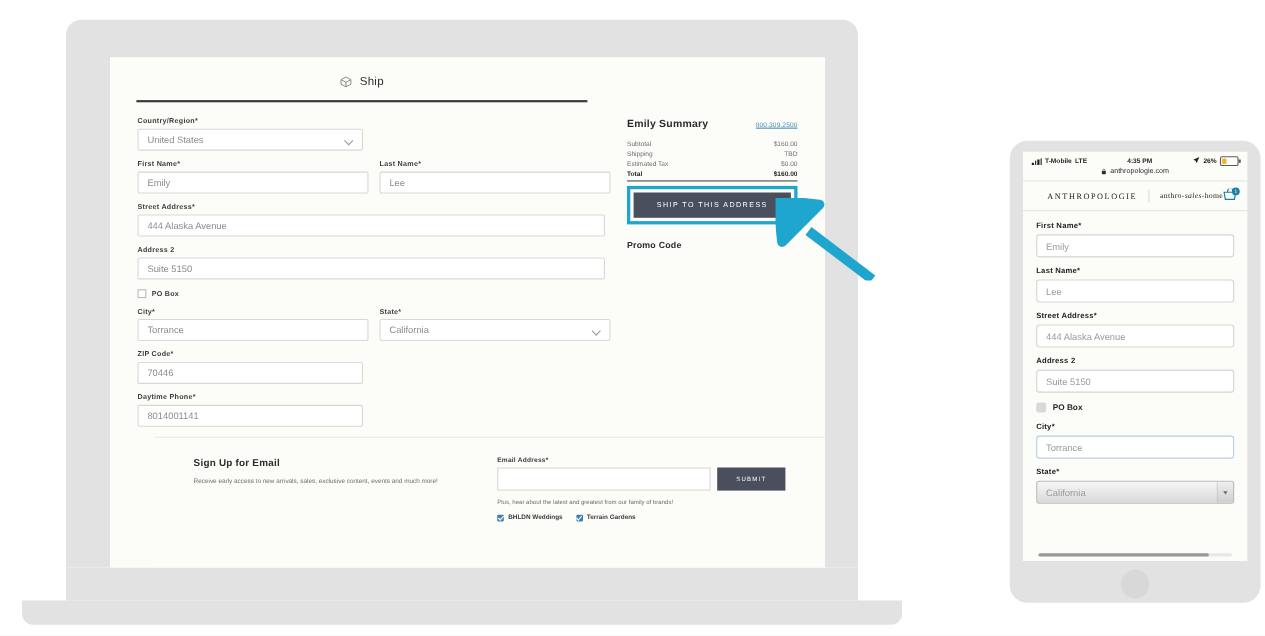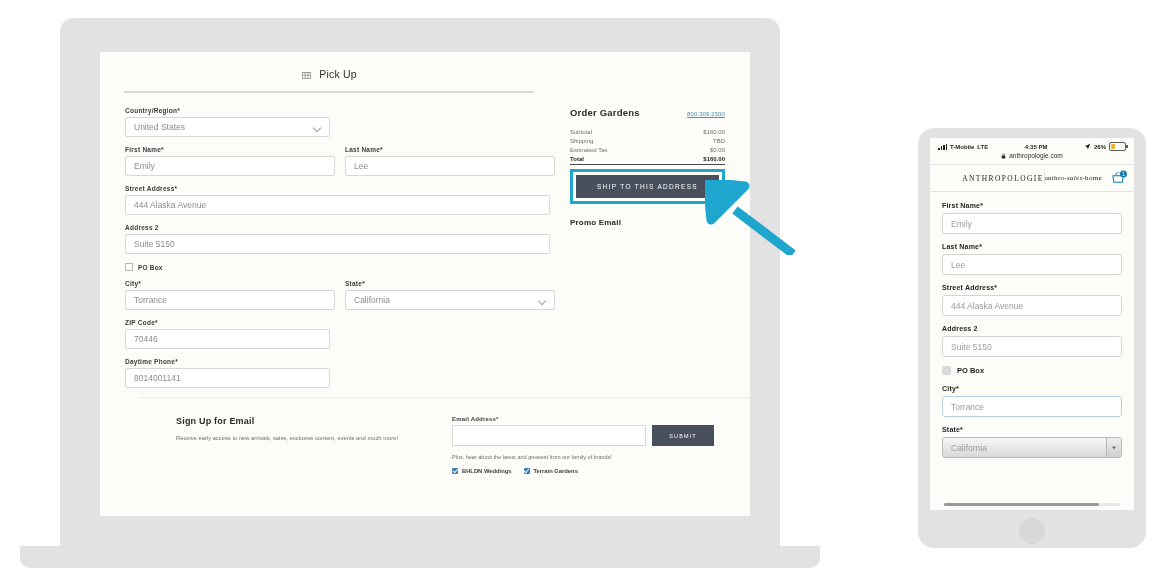--- a/index.html
+++ b/index.html
@@ -142,21 +142,21 @@
     width:15px;height:7px;border:1px solid #5c5c5c;border-radius:2px;position:relative;
   }
   .batt:after{content:"";position:absolute;right:-2.5px;top:2px;width:1.5px;height:3px;background:#5c5c5c;}
   .batt i{position:absolute;left:1px;top:1px;bottom:1px;width:26%;background:#f0b429;border-radius:1px;}
   .url-bar{
     display:flex;align-items:center;justify-content:center;gap:3px;
     font-size:6.5px;color:#2b2b2b;padding-bottom:5px;
   }
   .lock{width:5px;height:6px;position:relative;}
   .brandbar{
-    display:flex;align-items:center;justify-content:center;
+    display:flex;align-items:center;justify-content:center;gap:10px;
     border-top:1px solid #e6e4de;border-bottom:1px solid #e6e4de;
     padding:7px 8px;position:relative;
   }
   .brand1{font-family:"Liberation Serif", serif;font-size:7.5px;letter-spacing:1.4px;color:#1f1f1f;}
   .brand-div{width:1px;height:12px;background:#ddd;}
   .brand2{font-family:"Liberation Serif", serif;font-size:7px;color:#1f1f1f;letter-spacing:.3px;}
   .brand2 em{font-style:italic;}
   .cart{position:absolute;right:8px;top:50%;transform:translateY(-50%);width:15px;height:13px;}
   .cart-badge{
     position:absolute;right:-1px;top:-1px;width:7px;height:7px;border-radius:50%;
@@ -196,28 +196,28 @@
 <div class="stage">
 
   <div class="laptop">
     <div class="laptop-bezel"></div>
     <div class="laptop-hinge"></div>
     <div class="laptop-base"></div>
 
     <div class="screen">
 
       <div class="tabs">
-        <div class="tab">
+        <div class="tab active">
           <span class="ic">
-            <svg viewBox="0 0 16 16" fill="none" stroke="#777" stroke-width="1.2">
-              <rect x="2" y="5" width="12" height="9"></rect>
-              <path d="M2 5h12M2 9h12M6 5v9M10 5v9"></path>
+            <svg viewBox="0 0 16 16" fill="none" stroke="#555" stroke-width="1.2">
+              <path d="M8 1.5 14.5 5v6L8 14.5 1.5 11V5z"></path>
+              <path d="M1.5 5 8 8.5 14.5 5M8 8.5v6"></path>
             </svg>
           </span>
-          <span>Pick Up</span>
+          <span>Ship</span>
         </div>
       </div>
 
       <div class="form-col">
 
         <div class="fld">
           <div class="fld-label">Country/Region*</div>
           <div class="fld-input sel w-half">United States</div>
         </div>
 
@@ -264,21 +264,21 @@
         </div>
 
         <div class="fld">
           <div class="fld-label">Daytime Phone*</div>
           <div class="fld-input w-half">8014001141</div>
         </div>
       </div>
 
       <div class="summary">
         <div class="sum-head">
-          <span class="sum-title">Order Gardens</span>
+          <span class="sum-title">Emily Summary</span>
           <span class="sum-phone">800.309.2500</span>
         </div>
         <div class="sum-lines">
           <div class="sum-line">
             <span>Subtotal</span>
             <span>$160.00</span>
           </div>
           <div class="sum-line">
             <span>Shipping</span>
             <span>TBD</span>
@@ -288,21 +288,21 @@
             <span>$0.00</span>
           </div>
           <div class="sum-line total">
             <span>Total</span>
             <span>$160.00</span>
           </div>
         </div>
         <div class="cta-wrap">
           <div class="cta">SHIP TO THIS ADDRESS</div>
         </div>
-        <div class="promo">Promo Email</div>
+        <div class="promo">Promo Code</div>
       </div>
 
       <div class="signup">
         <div class="signup-inner">
           <div class="su-left">
             <div class="su-title">Sign Up for Email</div>
             <div class="su-desc">Receive early access to new arrivals, sales, exclusive content, events and much more!</div>
           </div>
           <div class="su-right">
             <div class="su-lb">Email Address*</div>

